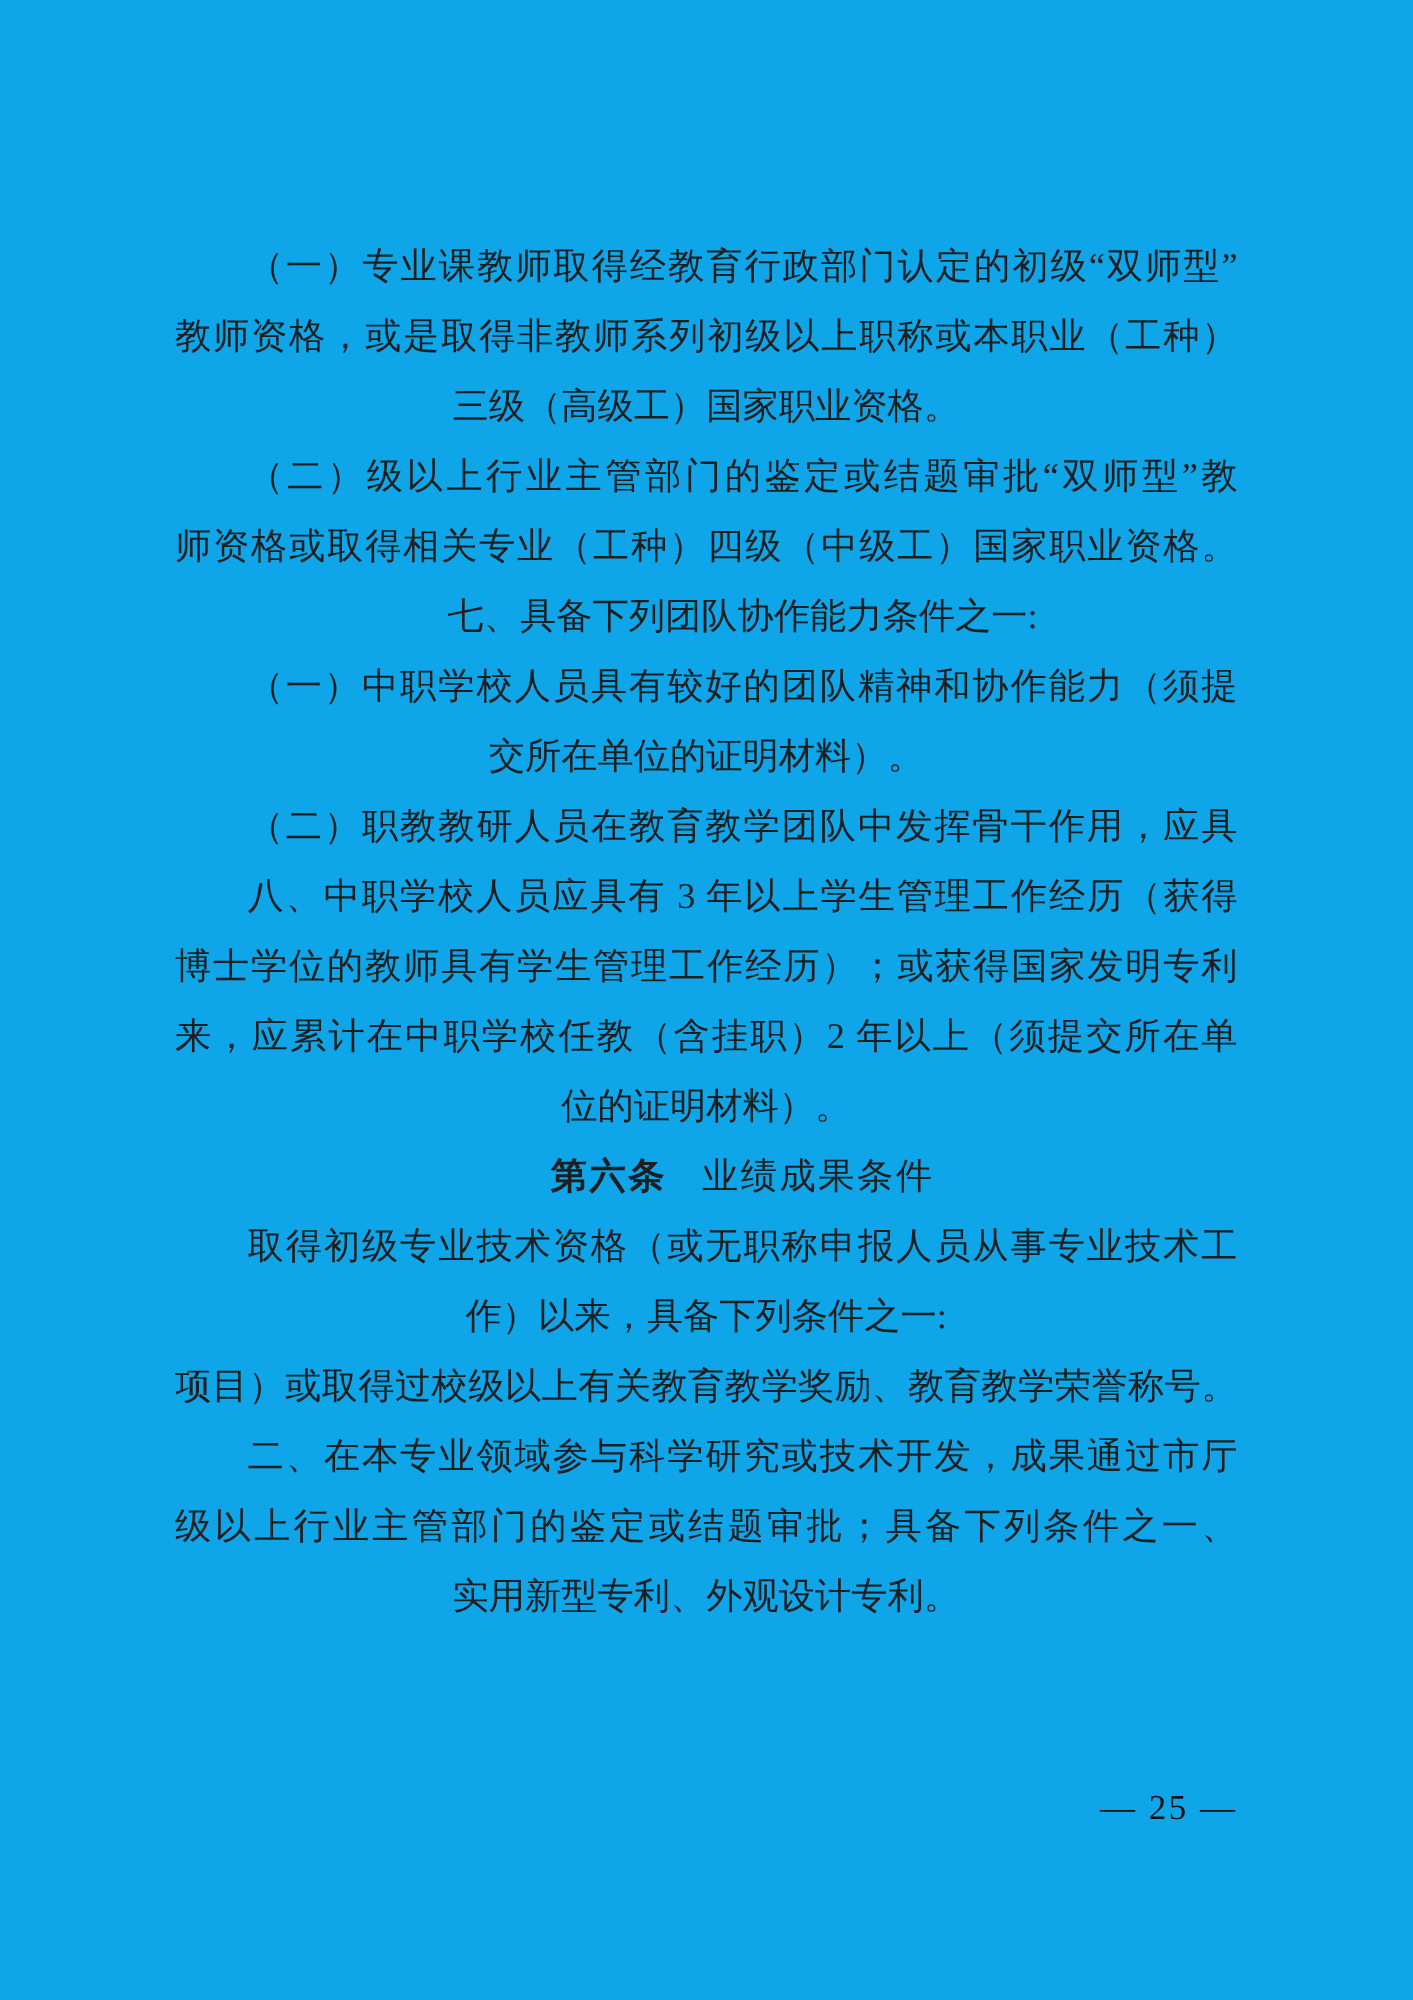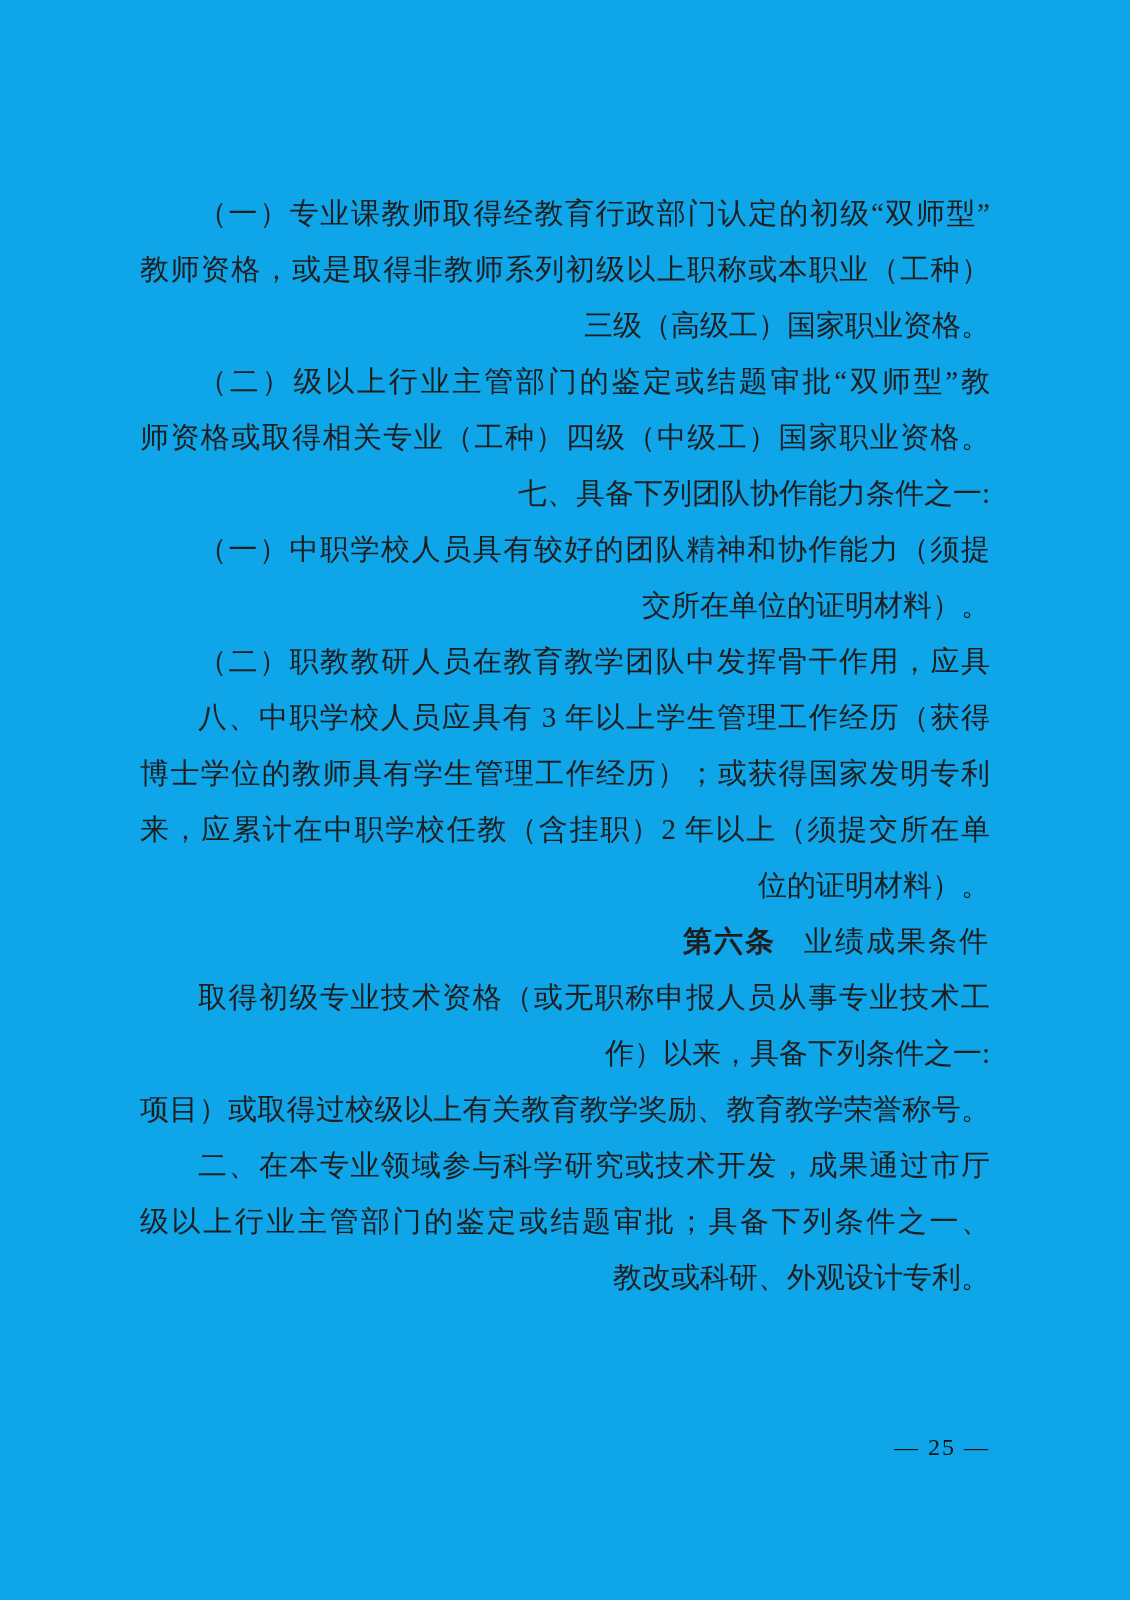--- a/index.html
+++ b/index.html
@@ -24,21 +24,21 @@
     position: absolute;
     left: 140px;
     top: 185px;
     width: 850px;
   }
   .ln {
     height: 56px;
     line-height: 56px;
     font-size: 29px;
     overflow: hidden;
-    text-align: right;
+    text-align: center;
     white-space: nowrap;
   }
   .ln.fill {
     white-space: normal;
     text-align: justify;
     text-align-last: justify;
   }
   .ln.indent {
     text-indent: 2em;
   }
@@ -50,21 +50,21 @@
   }
   .ln.heading .h-rest {
     margin-left: 28px;
   }
   .page-number {
     position: absolute;
     right: 140px;
     top: 1427px;
     height: 40px;
     line-height: 40px;
-    font-size: 24px;
+    font-size: 28px;
     letter-spacing: 2px;
     color: #111111;
   }
 </style>
 </head>
 <body>
 
 <div class="page">
 
   <div class="doc">
@@ -82,18 +82,18 @@
     <div class="ln fill">来，应累计在中职学校任教（含挂职）2 年以上（须提交所在单</div>
     <div class="ln">位的证明材料）。</div>
     <div class="ln indent heading">
       <span class="h-prefix">第六条</span><span class="h-rest">业绩成果条件</span>
     </div>
     <div class="ln indent fill">取得初级专业技术资格（或无职称申报人员从事专业技术工</div>
     <div class="ln">作）以来，具备下列条件之一:</div>
     <div class="ln fill">项目）或取得过校级以上有关教育教学奖励、教育教学荣誉称号。</div>
     <div class="ln indent fill">二、在本专业领域参与科学研究或技术开发，成果通过市厅</div>
     <div class="ln fill">级以上行业主管部门的鉴定或结题审批；具备下列条件之一、</div>
-    <div class="ln">教改或科研、外观设计专利。</div>
+    <div class="ln">实用新型专利、外观设计专利。</div>
   </div>
 
   <div class="page-number">— 25 —</div>
 
 </div>
 
 </body></html>

